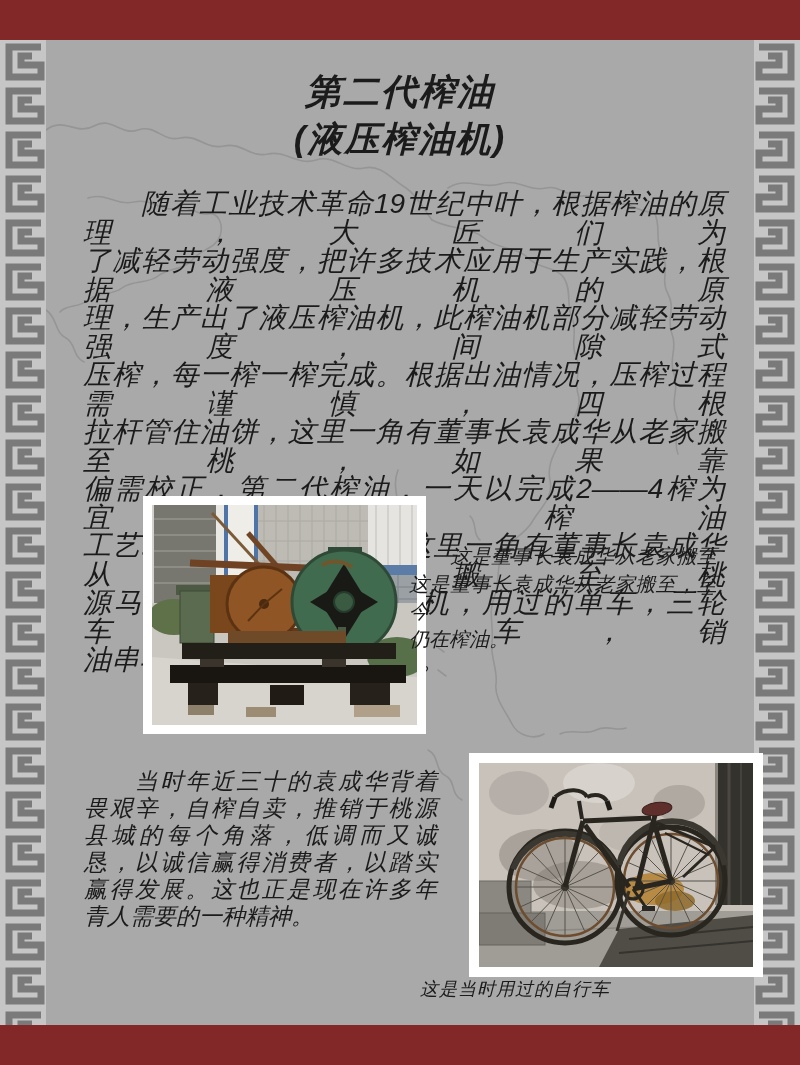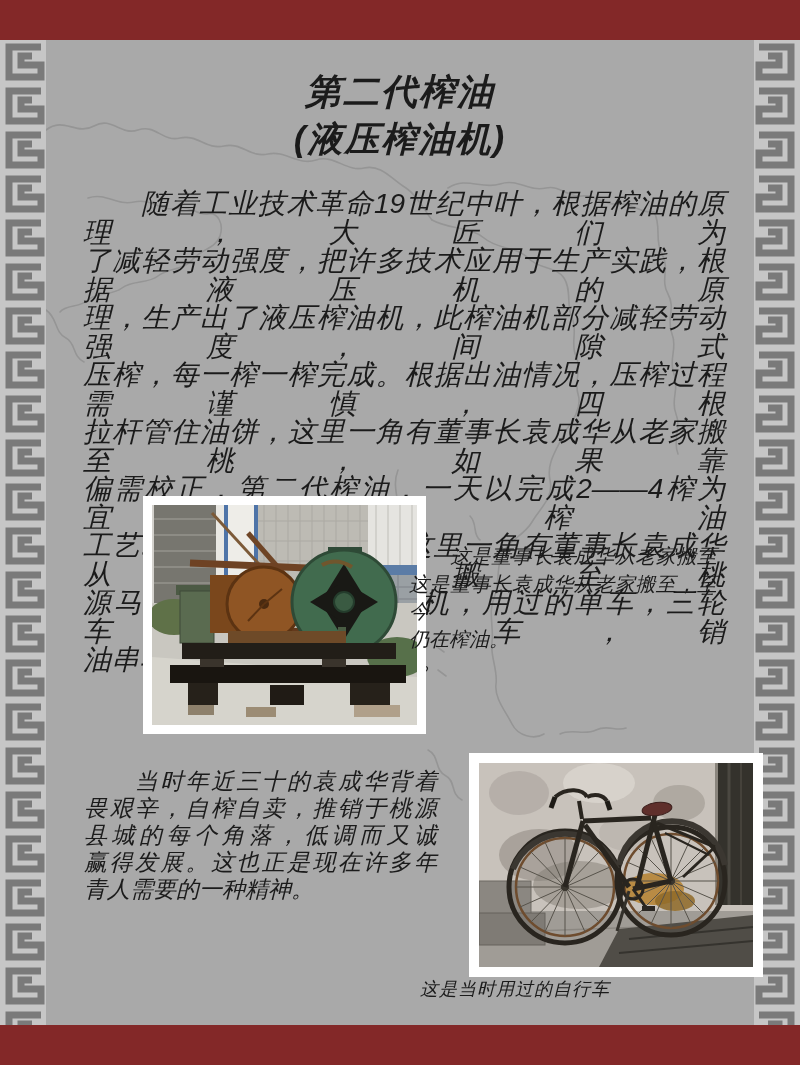--- a/index.html
+++ b/index.html
@@ -191,20 +191,21 @@
   <div id="cap1" class="textblock">
       <div class="jline">　　这是董事长袁成华从老家搬至</div>
       <div class="jline">这是董事长袁成华从老家搬至，至今</div>
       <div class="jline last">仍在榨油。</div>
     </div>
 
   <div id="p2" class="textblock">
       <div class="jline">　　当时年近三十的袁成华背着</div>
       <div class="jline">畏艰辛，自榨自卖，推销于桃源</div>
       <div class="jline">县城的每个角落，低调而又诚</div>
+      <div class="jline">恳，以诚信赢得消费者，以踏实</div>
       <div class="jline">赢得发展。这也正是现在许多年</div>
       <div class="jline last">青人需要的一种精神。</div>
     </div>
 
   <figure id="photo2" class="photo">
     <svg viewBox="0 0 274 204" xmlns="http://www.w3.org/2000/svg">
       <g>
         <rect x="0" y="0" width="274" height="150" fill="#c8c2bb"></rect>
         <ellipse cx="40" cy="30" rx="30" ry="22" fill="#a7a19a" opacity="0.55"></ellipse>
         <ellipse cx="120" cy="20" rx="36" ry="20" fill="#ddd8d2" opacity="0.7"></ellipse>

